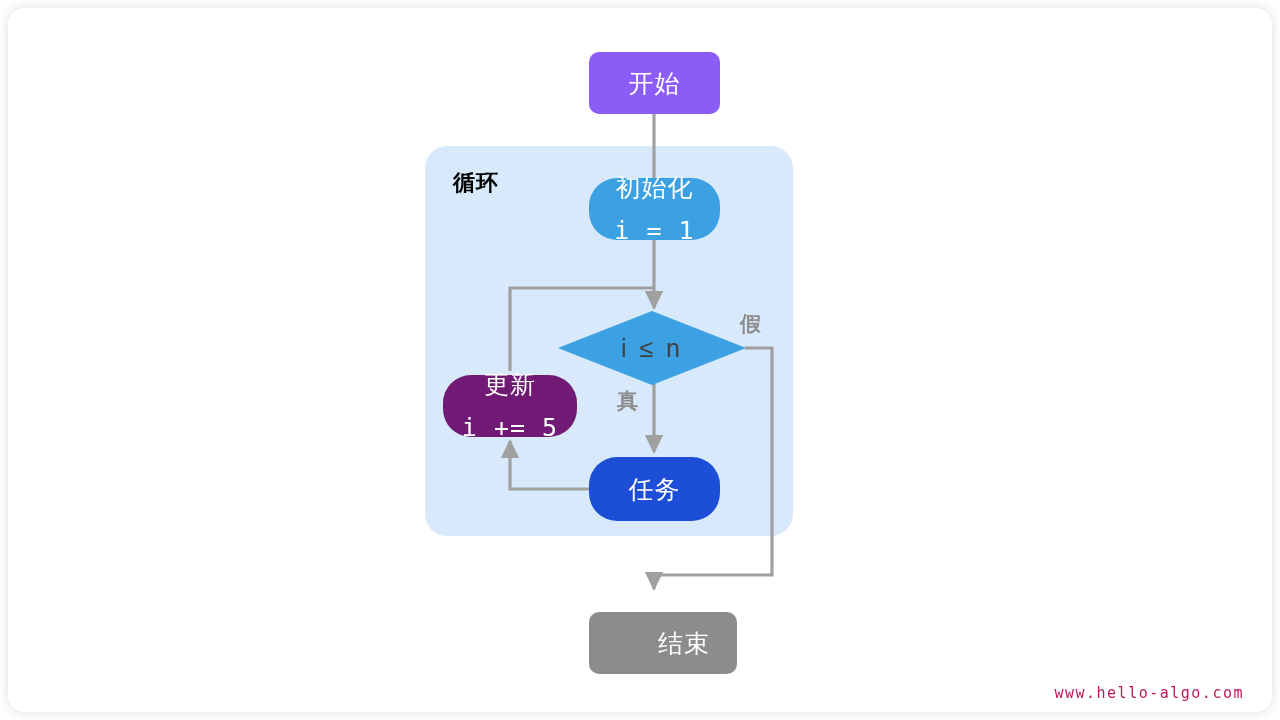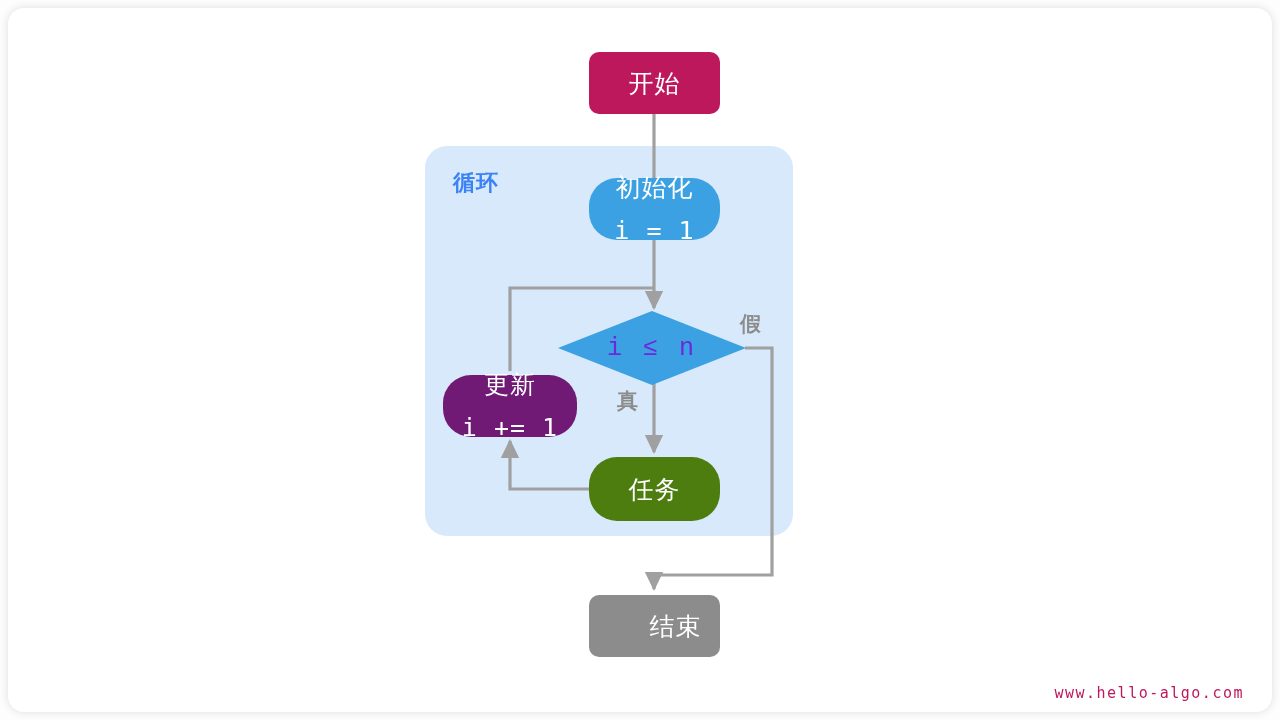--- a/index.html
+++ b/index.html
@@ -80,22 +80,22 @@
     font-family: "DejaVu Sans Mono", "Liberation Mono", monospace;
     font-size: 15px;
     color: #be185d;
     letter-spacing: 1.5px;
   }
   .diamond-text {
     position: absolute;
     display: flex;
     align-items: center;
     justify-content: center;
-    color: #6d28d9;
-    font-family: Liberation Mono, monospace;
+    color: #404040;
+    font-family: Liberation Sans, sans-serif;
     font-size: 25px;
     letter-spacing: 3px;
     pointer-events: none;
   }
 </style>
 </head>
 <body>
 
 <div id="stage">
 
@@ -119,46 +119,46 @@
       <path d="M654,383 L654,452" marker-end="url(#arrow)"></path>
 
       <path d="M589,489 L510,489 L510,441" marker-end="url(#arrow)"></path>
 
       <path d="M510,371 L510,288 L654,288"></path>
 
       <path d="M745,348 L772,348 L772,575 L654,575 L654,589" marker-end="url(#arrow)"></path>
     </g>
   </svg>
 
-  <div class="loop-label" style="left:453px; top:168px; color:#3b82f6;">循环</div>
+  <div class="loop-label" style="left:453px; top:168px; color:#000000;">循环</div>
 
-  <div class="node terminal" style="left:589px; top:52px; width:131px; height:62px; background:#be185d;">
+  <div class="node terminal" style="left:589px; top:52px; width:131px; height:62px; background:#8b5cf6;">
     <span class="zh">开始</span>
   </div>
 
   <div class="node" style="left:589px; top:178px; width:131px; height:62px; background:#3ba1e3;">
     <span class="zh">初始化</span>
     <span class="mono">i = 1</span>
   </div>
 
   <svg style="position:absolute; left:558px; top:311px; width:188px; height:74px;" viewBox="0 0 188 74" xmlns="http://www.w3.org/2000/svg">
     <polygon points="94,0 188,37 94,74 0,37" fill="#3ba1e3"></polygon>
   </svg>
   <div class="diamond-text" style="left:558px; top:311px; width:188px; height:74px;">i ≤ n</div>
 
   <div class="node" style="left:443px; top:375px; width:134px; height:62px; background:#701a75;">
     <span class="zh">更新</span>
-    <span class="mono">i += 1</span>
+    <span class="mono">i += 5</span>
   </div>
 
-  <div class="node" style="left:589px; top:457px; width:131px; height:64px; background:#4d7c0f;">
+  <div class="node" style="left:589px; top:457px; width:131px; height:64px; background:#1d4ed8;">
     <span class="zh">任务</span>
   </div>
 
-  <div class="node terminal" style="left:589px; top:595px; width:131px; height:62px; background:#8c8c8c;padding-left:42px;">
+  <div class="node terminal" style="left:589px; top:612px; width:148px; height:62px; background:#8c8c8c;padding-left:42px;">
     <span class="zh">结束</span>
   </div>
 
   <div class="edge-label" style="left:617px; top:387px;">真</div>
 
   <div class="edge-label" style="left:740px; top:310px;">假</div>
 
   <div class="watermark">www.hello-algo.com</div>
 
 </div>

